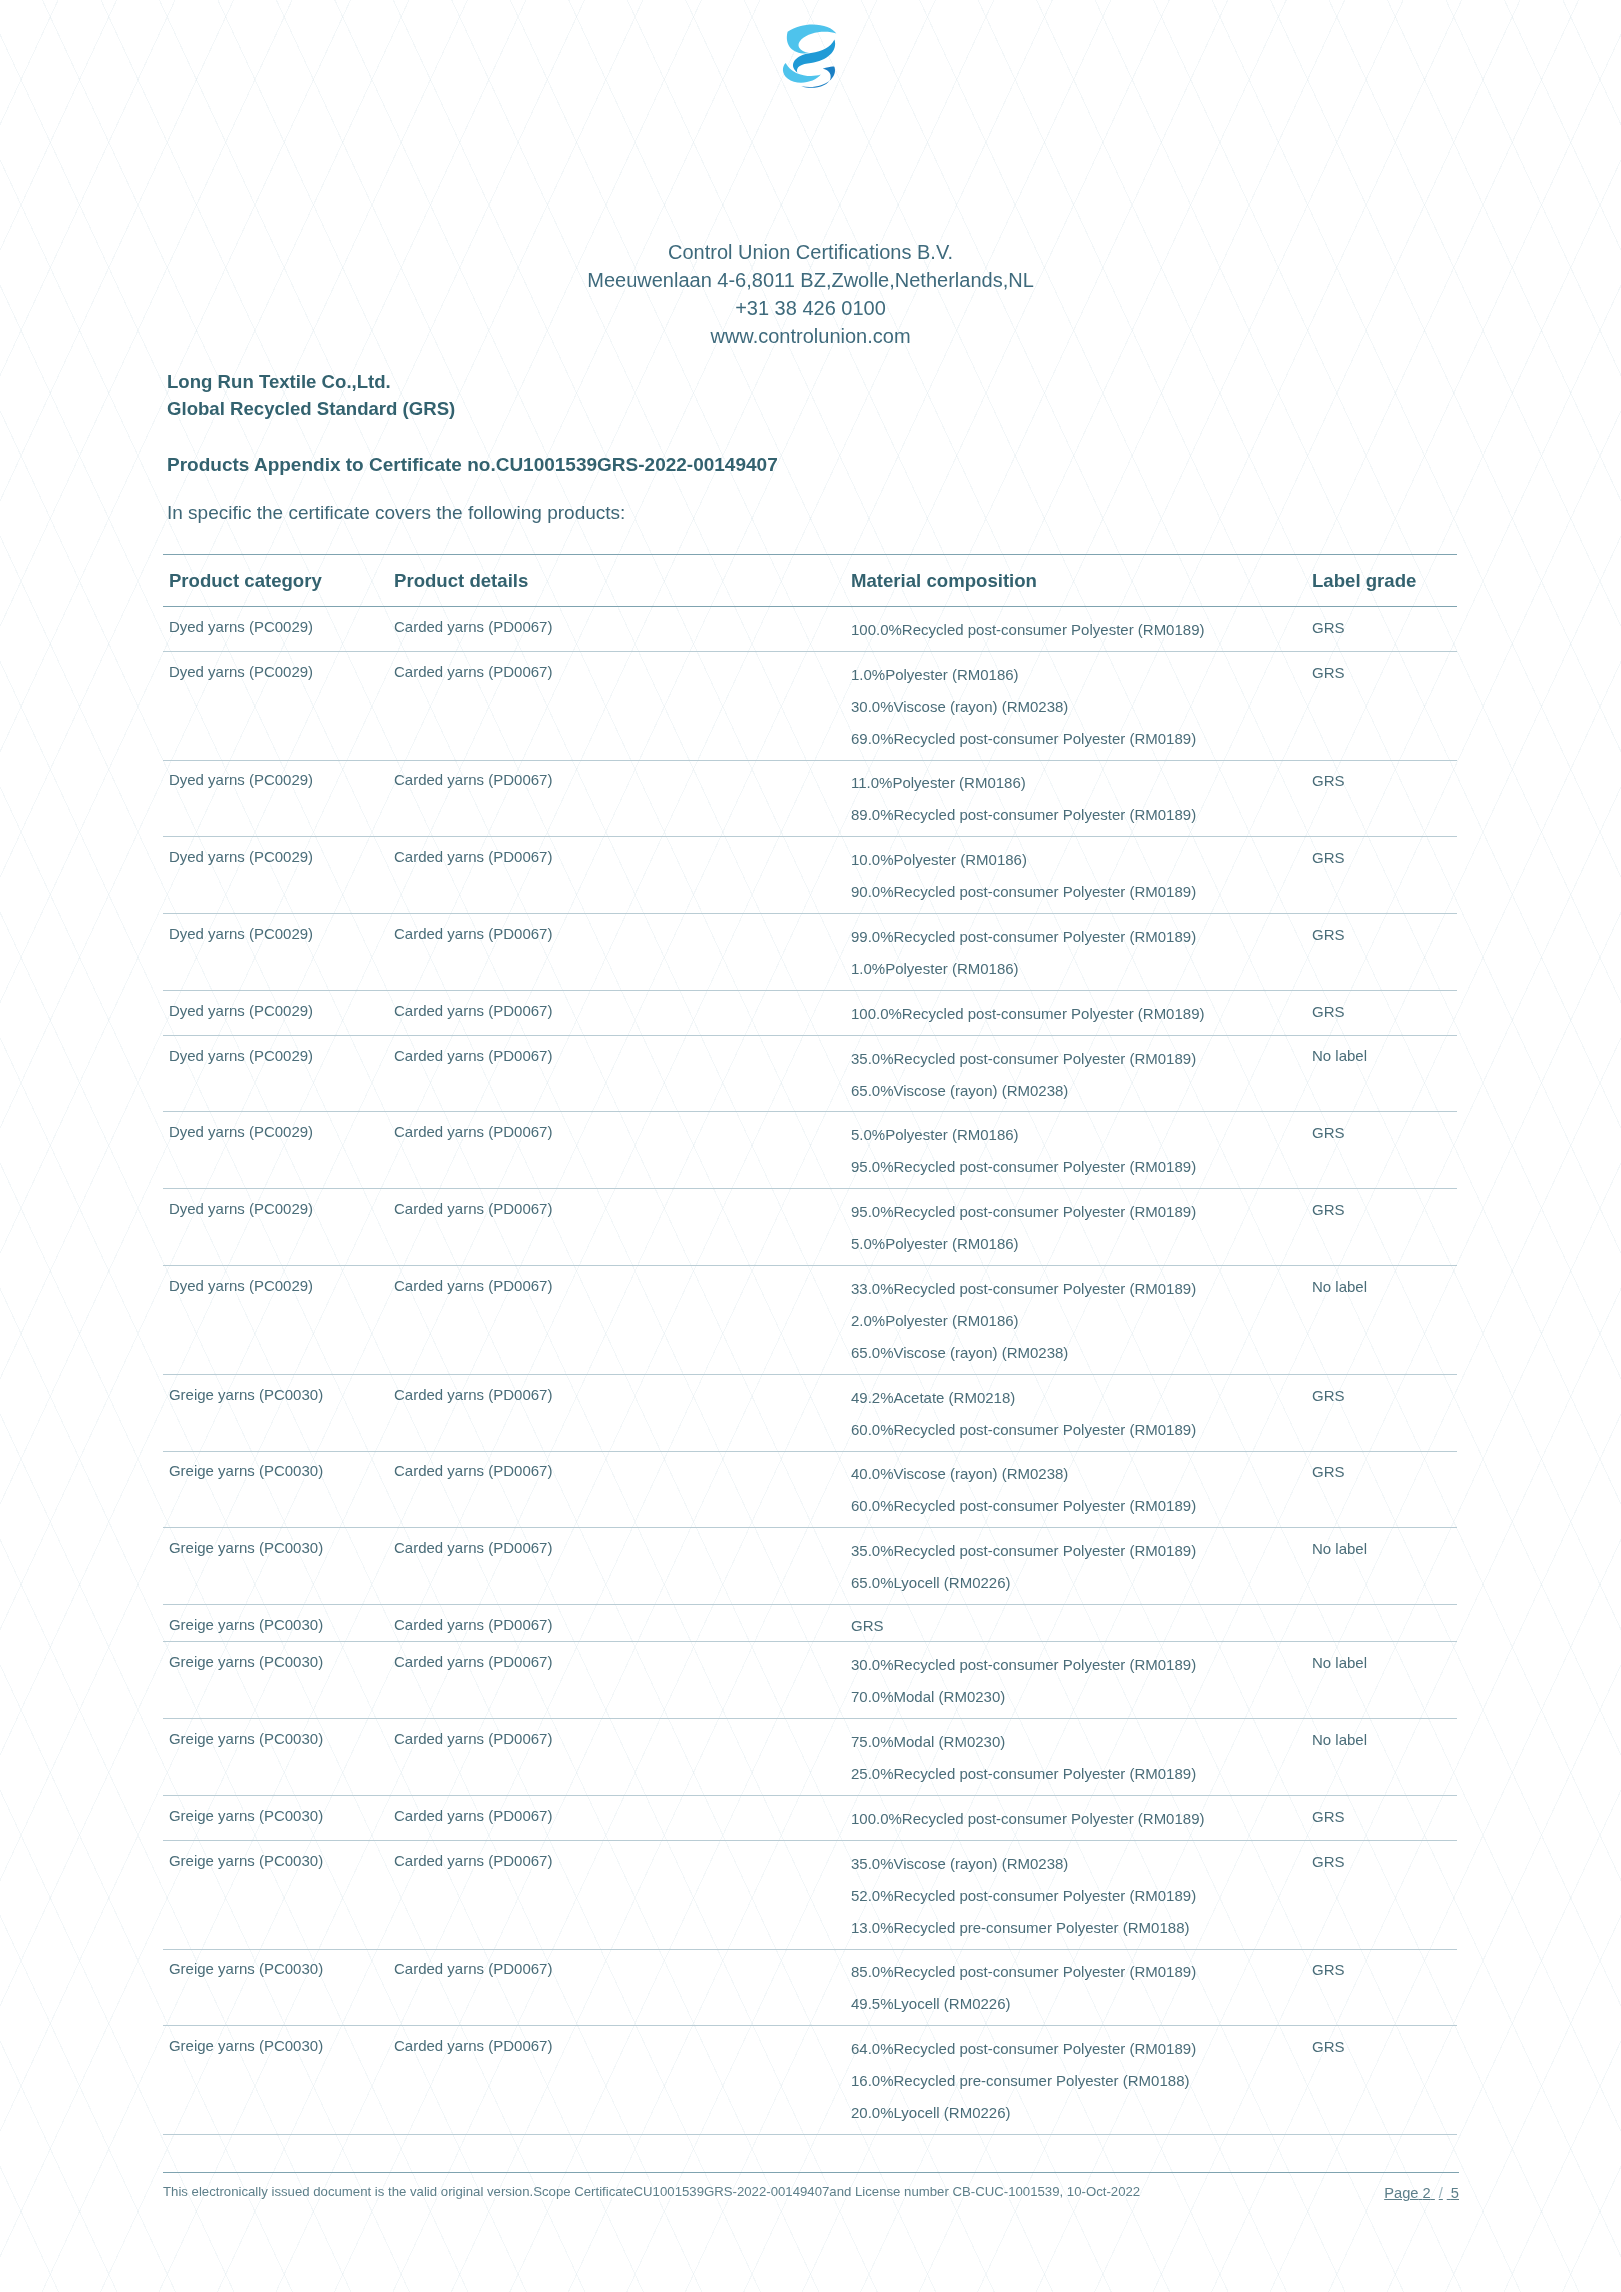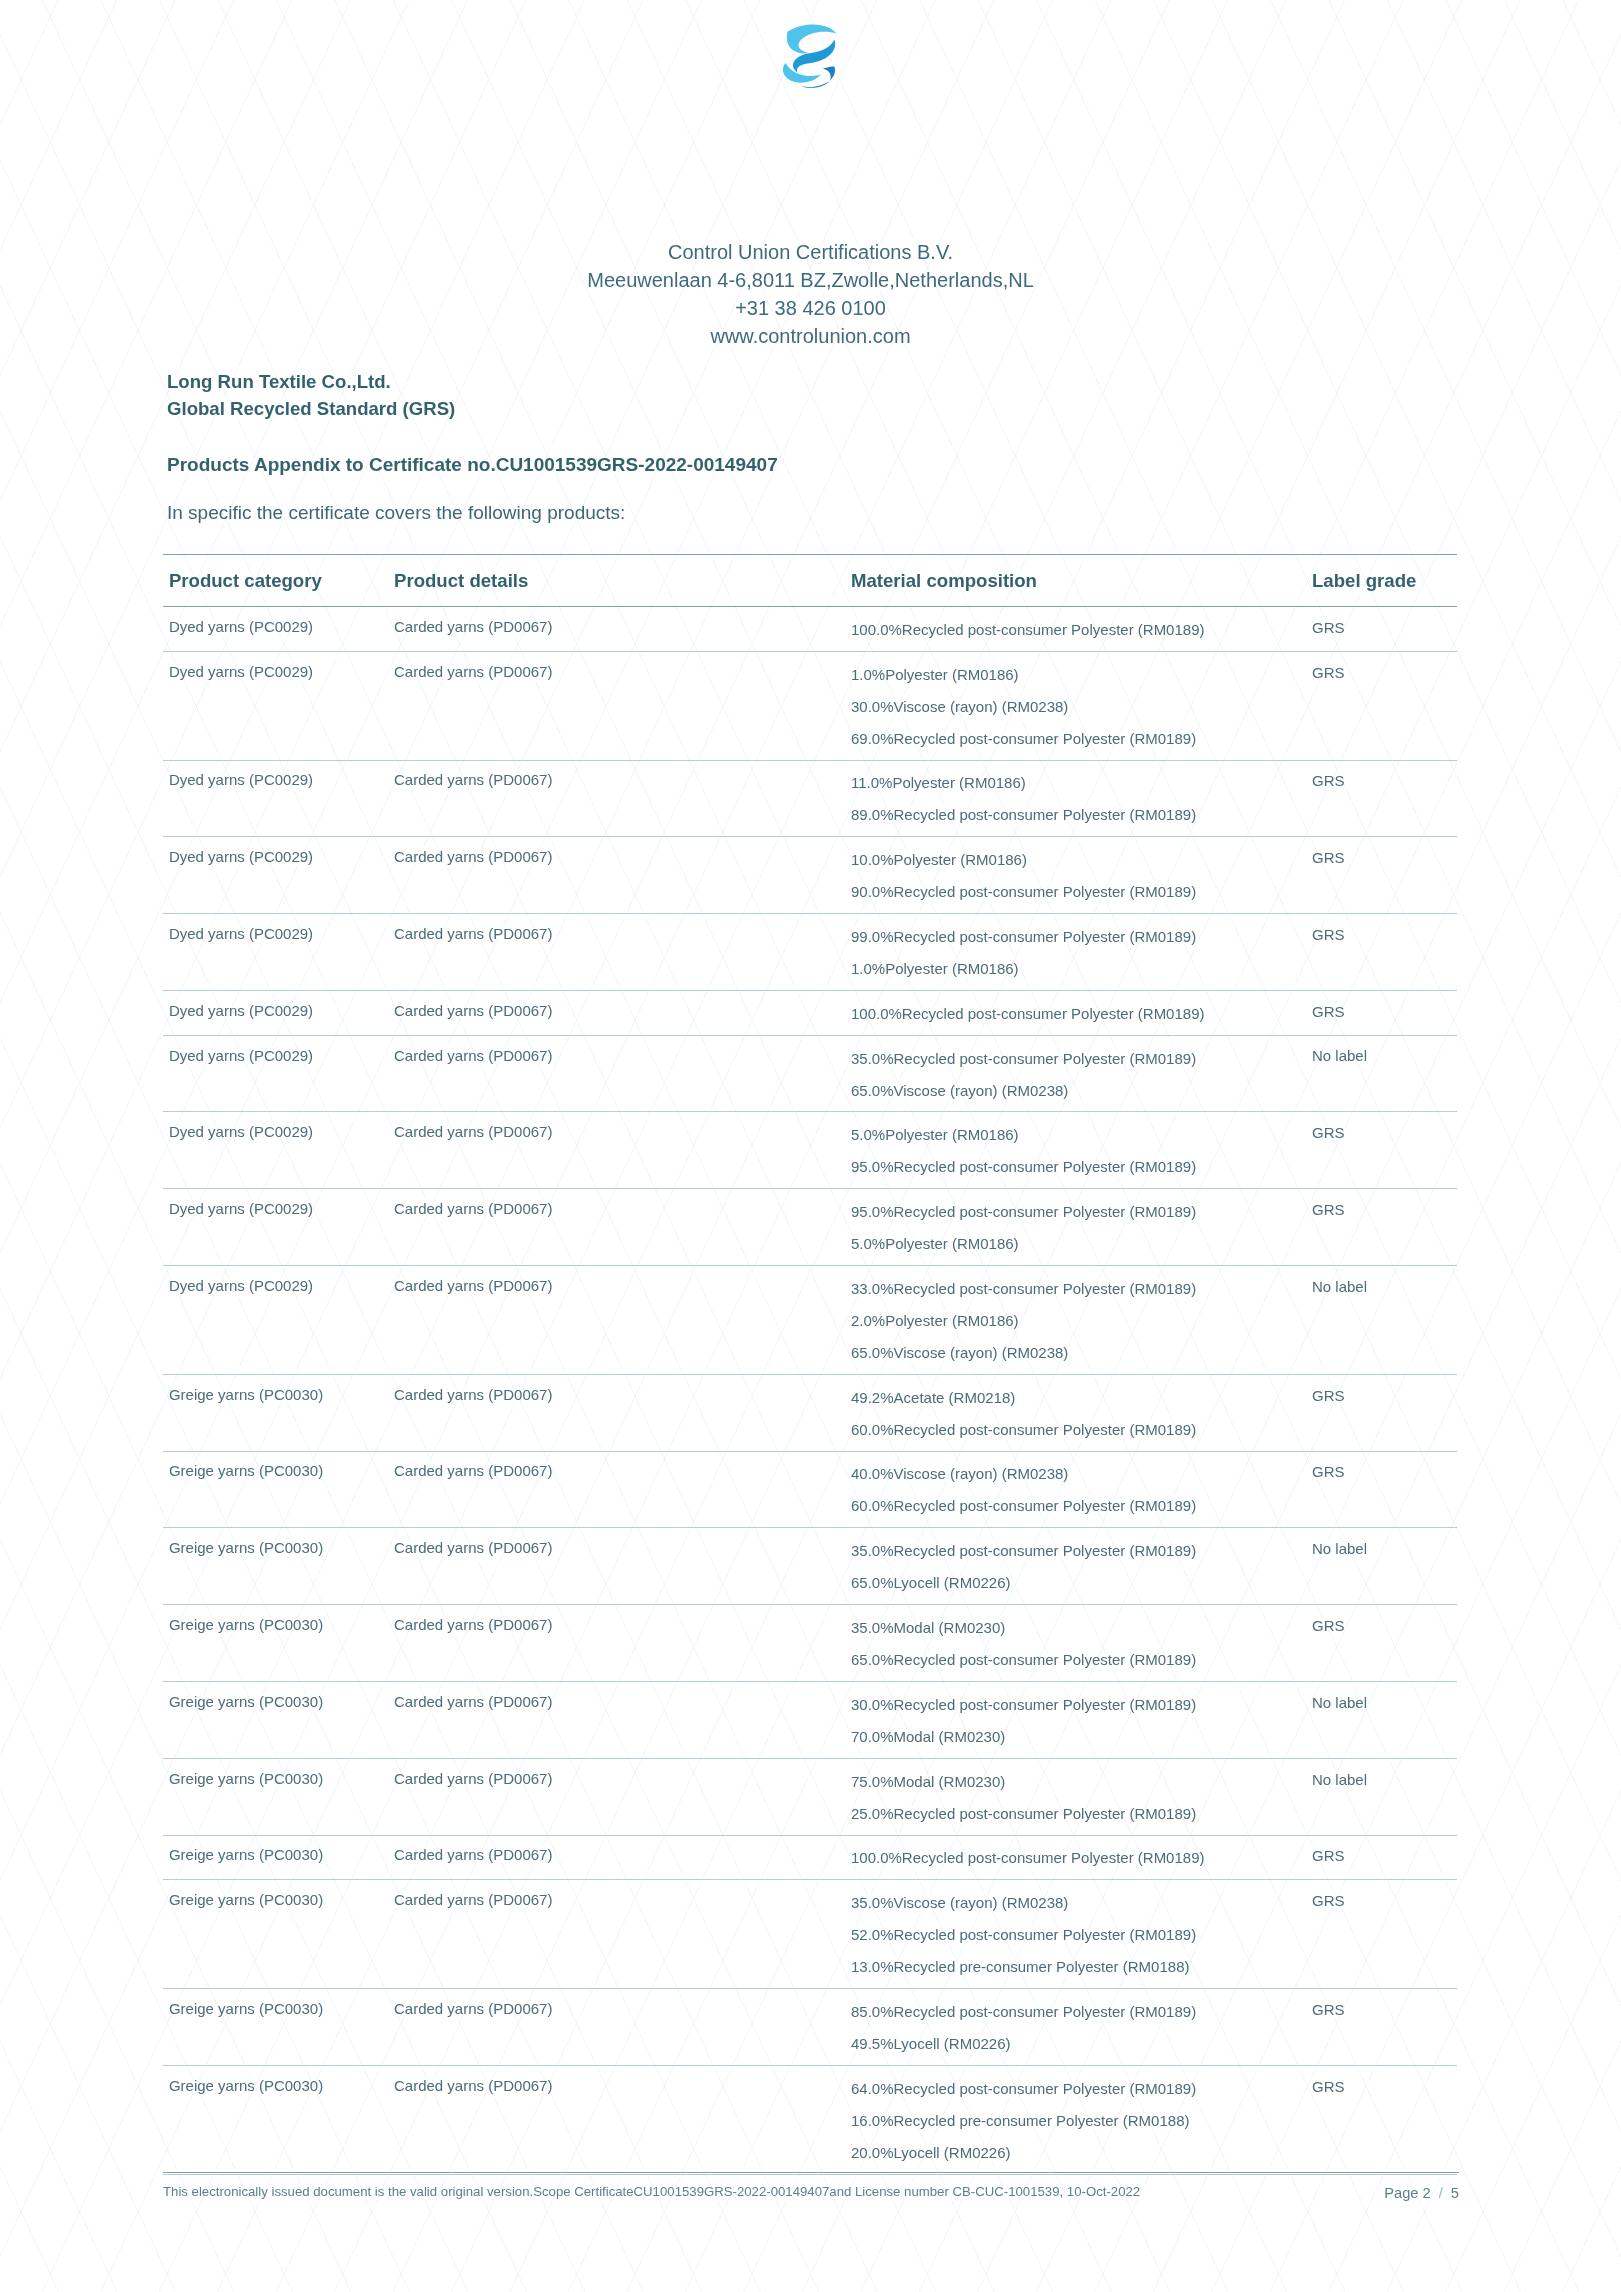--- a/index.html
+++ b/index.html
@@ -149,20 +149,21 @@
     font-size: 13.2px;
     line-height: 20.6px;
     color: #5d7f8a;
     width: 1098px;
   }
   .footer-page {
     font-size: 14.7px;
     color: #5d7f8a;
     white-space: nowrap;
     padding-top: 2px;
+    text-decoration: underline;
   }
   .footer-page .sep { color: #9ab4bd; padding: 0 3.9px; }
 </style>
 </head>
 <body>
 
 <div class="page">
 
   <div class="logo-wrap">
     <span class="logo">
@@ -311,24 +312,20 @@
           <div class="cell det c2">Carded yarns (PD0067)</div>
           <div class="cell comp c3">
             <div class="comp-line">35.0%Recycled post-consumer Polyester (RM0189)</div>
             <div class="comp-line">65.0%Lyocell (RM0226)</div>
           </div>
           <div class="cell grade c4">No label</div>
         </div>
         <div class="row">
           <div class="cell cat c1">Greige yarns (PC0030)</div>
           <div class="cell det c2">Carded yarns (PD0067)</div>
-          <div class="cell comp c3">
-            <div class="comp-line">35.0%Modal (RM0230)</div>
-            <div class="comp-line">65.0%Recycled post-consumer Polyester (RM0189)</div>
-          </div>
           <div class="cell grade c4">GRS</div>
         </div>
         <div class="row">
           <div class="cell cat c1">Greige yarns (PC0030)</div>
           <div class="cell det c2">Carded yarns (PD0067)</div>
           <div class="cell comp c3">
             <div class="comp-line">30.0%Recycled post-consumer Polyester (RM0189)</div>
             <div class="comp-line">70.0%Modal (RM0230)</div>
           </div>
           <div class="cell grade c4">No label</div>

